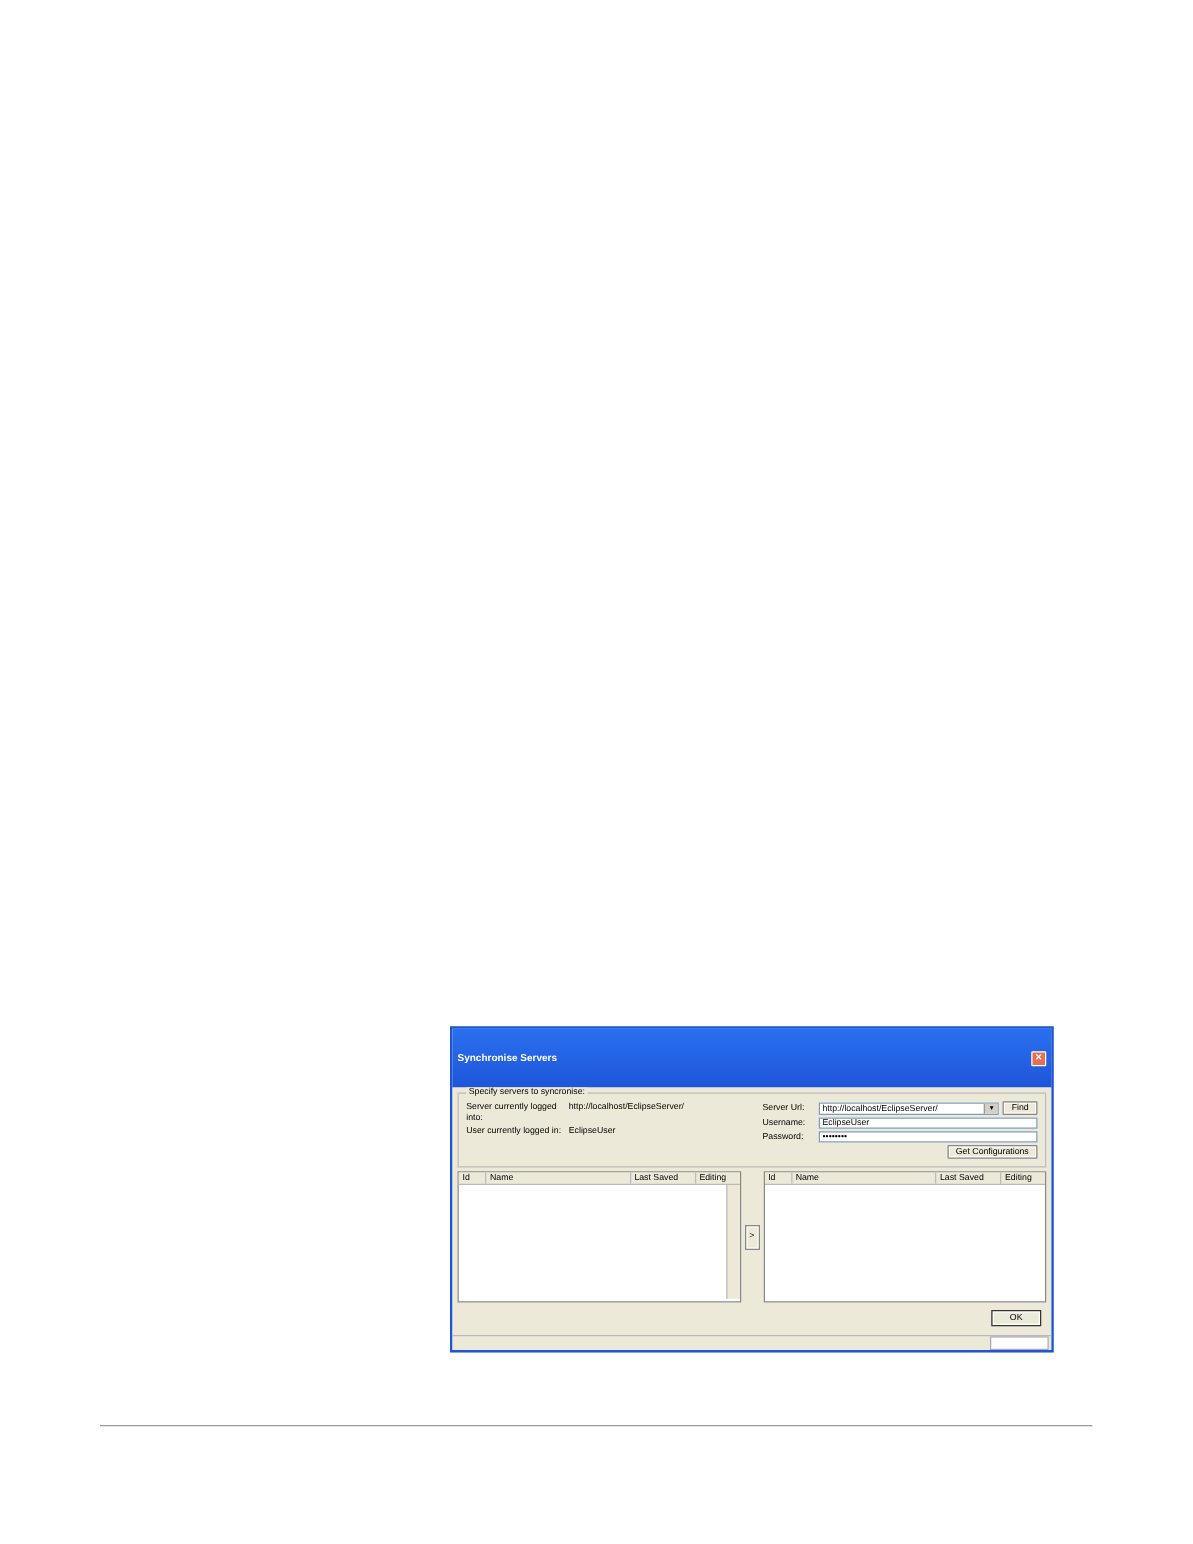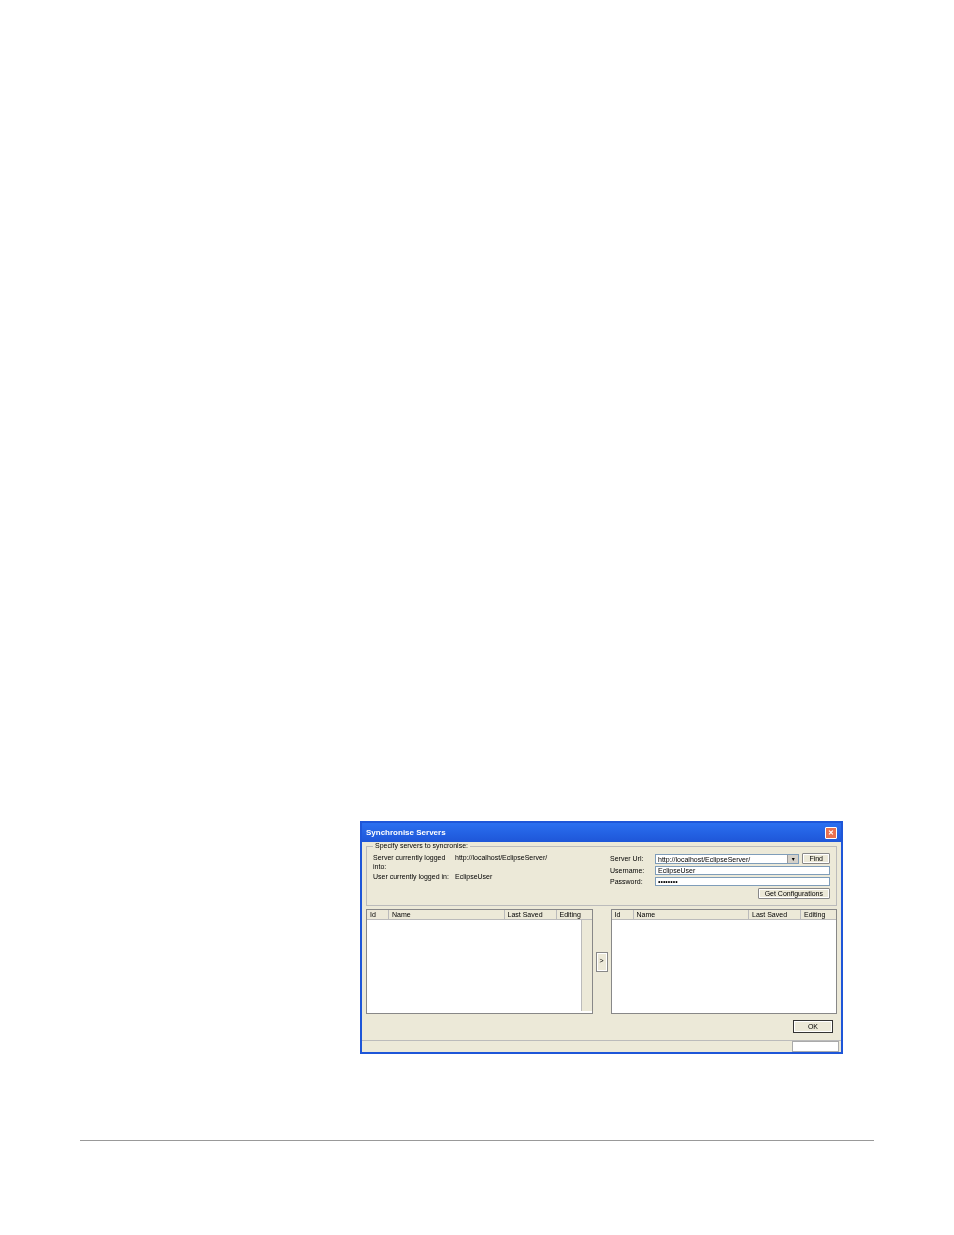--- a/index.html
+++ b/index.html
@@ -26,21 +26,21 @@
   border: 2px solid #1e56d8;
   background: #ece9d8;
   font-size: 8px;
 }
 .titlebar {
   background: linear-gradient(to right, #0a246a, #3a6ea5, #0a246a);
   background: #1e56d8;
   background: linear-gradient(to bottom, #2a6ff0, #1e56d8);
   color: #fff;
   font-weight: bold;
-  padding: 4px 4px;
+  padding: 18px 4px;
   display: flex;
   justify-content: space-between;
   align-items: center;
   height: 11px;
   font-size: 8px;
 }
 .close-btn {
   width: 10px;
   height: 10px;
   background: #e87050;

